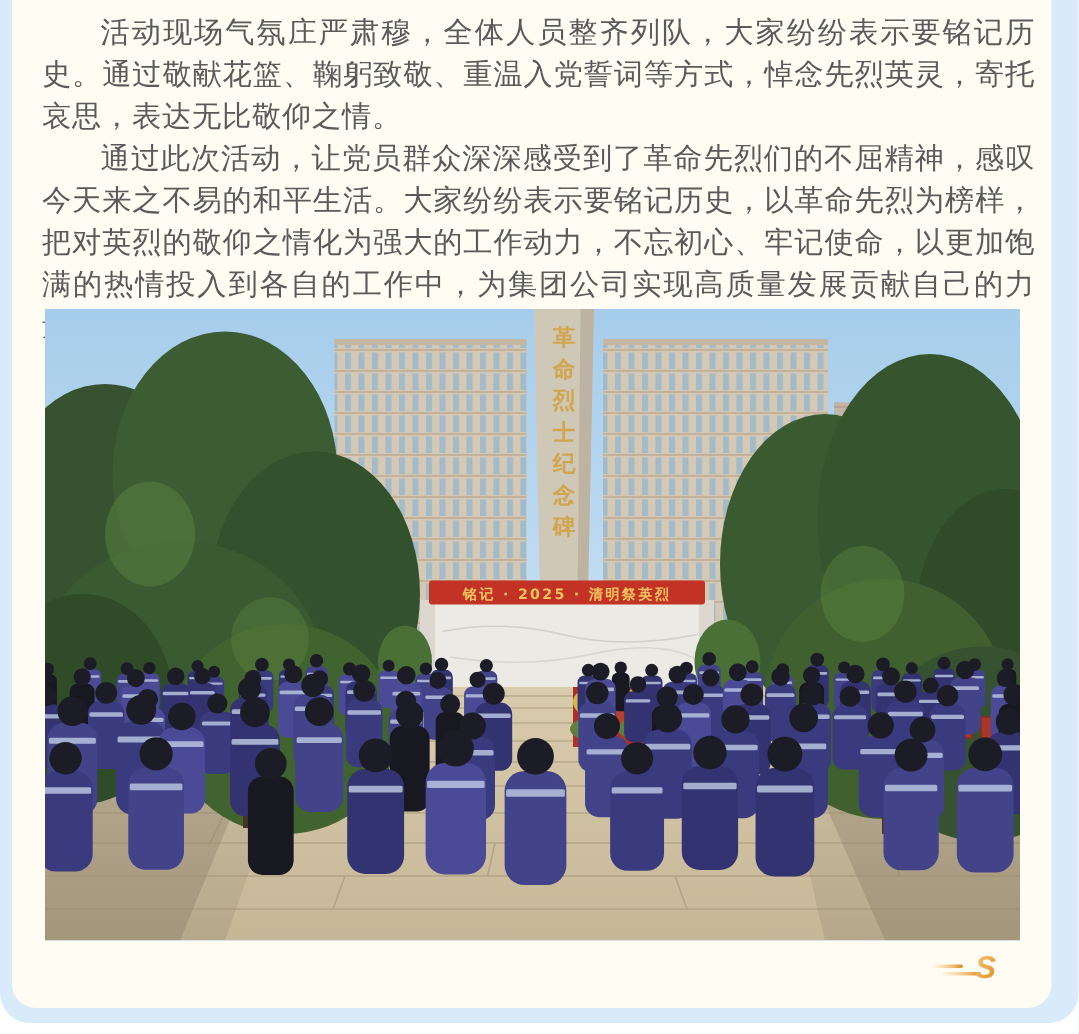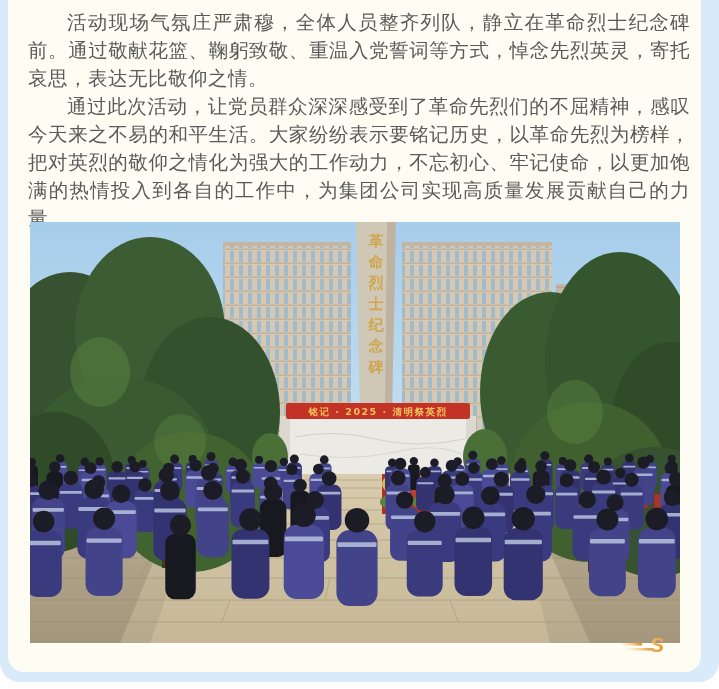--- a/index.html
+++ b/index.html
@@ -2,33 +2,33 @@
 <html><head>
 <meta charset="utf-8">
 <style>
   html,body{margin:0;padding:0;background:#ffffff;}
   body{width:719px;height:689px;font-family:"Liberation Sans","DejaVu Sans",sans-serif;}
   .stage{position:relative;width:719px;height:689px;overflow:hidden;background:#fff;}
   .blue-panel{position:absolute;left:0;top:0;width:719px;height:682px;background:#d9eafa;border-radius:0 0 20px 20px;}
   .cream-card{position:absolute;left:8px;top:0;width:693px;height:672px;background:#fffdf3;border-radius:0 0 16px 16px;}
   .article{position:absolute;left:28px;top:8px;width:662px;}
   .article p{margin:0;font-size:19.5px;line-height:28px;color:#5a5a5a;text-indent:2em;text-align:justify;letter-spacing:0.5px;}
-  .photo{position:absolute;left:30px;top:206px;width:650px;height:421px;overflow:hidden;background:#bcd9ef;margin-top:16px;}
+  .photo{position:absolute;left:30px;top:206px;width:650px;height:421px;overflow:hidden;background:#bcd9ef;}
   .photo svg{display:block;}
   .logo{position:absolute;left:622px;top:634px;width:46px;height:22px;}
 </style>
 </head>
 <body>
 
 <div class="stage">
   <div class="blue-panel"></div>
   <div class="cream-card"></div>
 
   <div class="article">
-    <p>活动现场气氛庄严肃穆，全体人员整齐列队，静立在革命烈士纪念碑前。通过敬献花篮、鞠躬致敬、重温入党誓词等方式，悼念先烈英灵，寄托哀思，表达无比敬仰之情。</p>
+    <p>活动现场气氛庄严肃穆，全体人员整齐列队，大家纷纷表示要铭记历史。通过敬献花篮、鞠躬致敬、重温入党誓词等方式，悼念先烈英灵，寄托哀思，表达无比敬仰之情。</p>
     <p>通过此次活动，让党员群众深深感受到了革命先烈们的不屈精神，感叹今天来之不易的和平生活。大家纷纷表示要铭记历史，以革命先烈为榜样，把对英烈的敬仰之情化为强大的工作动力，不忘初心、牢记使命，以更加饱满的热情投入到各自的工作中，为集团公司实现高质量发展贡献自己的力量。</p>
   </div>
 
   <div class="photo">
     <svg width="650" height="421" viewBox="0 0 650 421" xmlns="http://www.w3.org/2000/svg">
       <defs>
         <linearGradient id="skyG" x1="0" y1="0" x2="0" y2="1">
           <stop offset="0" stop-color="#a6cdeb"></stop>
             <stop offset="0.85" stop-color="#d8eaf7"></stop>
         </linearGradient>

